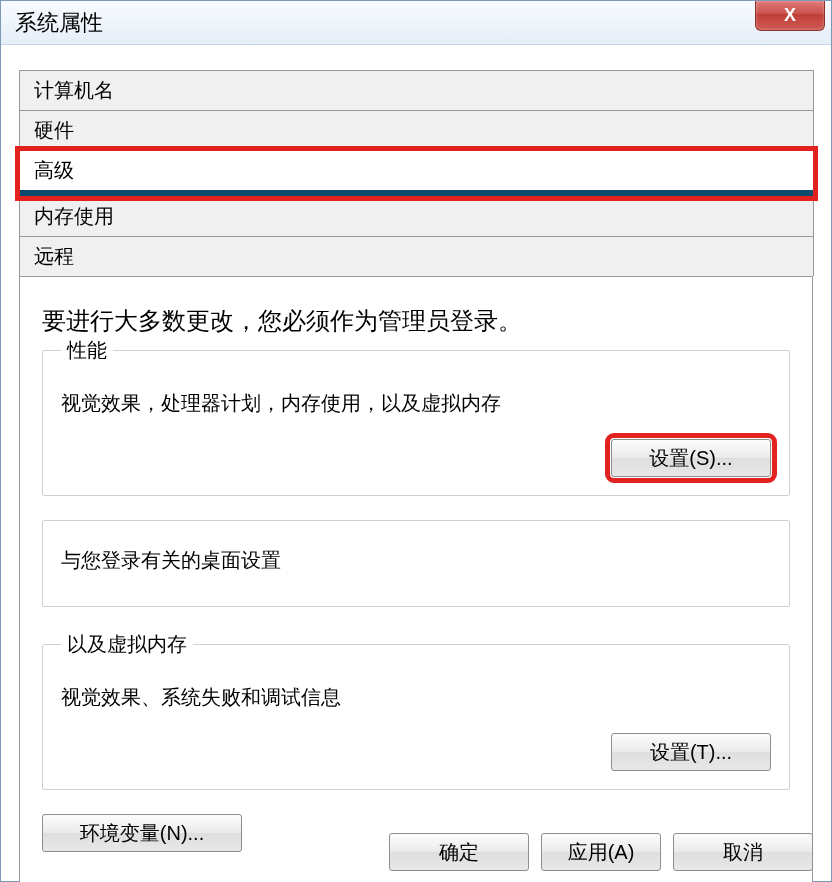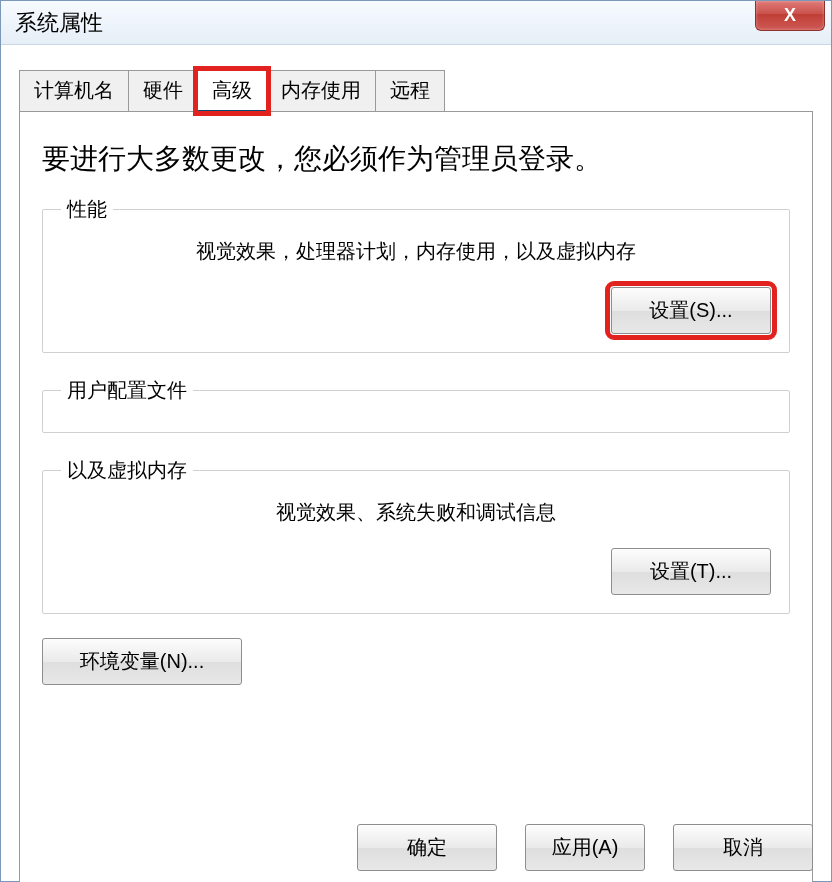--- a/index.html
+++ b/index.html
@@ -52,78 +52,77 @@
     }
     .content {
       padding: 25px 18px 0 18px;
       position: relative;
       height: calc(100% - 44px);
     }
     .tabs {
       display: flex;
       position: relative;
       z-index: 2;
+      flex-direction: column;
     }
     .tab {
       padding: 6px 14px;
       border: 1px solid #999;
       border-bottom: none;
       background: #f0f0f0;
       margin-right: -1px;
       font-size: 20px;
       cursor: default;
       position: relative;
     }
     .tab.active {
       background: #fff;
       z-index: 3;
-      border-bottom: 2px solid #0c4a6e;
+      border-bottom: 7px solid #0c4a6e;
       margin-bottom: -1px;
     }
     .tab.highlighted {
       outline: 5px solid #e2221f;
       outline-offset: -1px;
       z-index: 10;
     }
     .tab-panel {
       border: 1px solid #999;
       background: #fff;
       padding: 28px 22px 20px 22px;
       height: 780px;
       position: relative;
     }
     .admin-note {
-      font-size: 28px;
-      margin-bottom: 18px;
+      font-size: 24px;
     }
     fieldset.group {
       border: 1px solid #d0d0d0;
       border-radius: 2px;
       padding: 10px 18px 18px 18px;
       margin-bottom: 24px;
       position: relative;
     }
     fieldset.group legend {
       padding: 0 6px;
       font-size: 20px;
       font-family: Liberation Serif, serif;
     }
     .group-desc {
       font-size: 20px;
-      margin: 5px 0 14px 0;
-      text-align: center;
+      margin: 16px 0 14px 0;
     }
     .btn-row {
       display: flex;
       justify-content: flex-end;
       margin-top: 22px;
     }
     button.winbtn {
       min-width: 160px;
-      height: 47px;
+      height: 38px;
       border: 1px solid #8e8e8e;
       background: linear-gradient(to bottom, #fdfdfd 0%, #eaeaea 50%, #dedede 51%, #e8e8e8 100%);
       font-family: inherit;
       font-size: 20px;
       padding: 0 14px;
       cursor: default;
       border-radius: 3px;
     }
     button.winbtn.highlighted {
       outline: 5px solid #e2221f;
@@ -137,21 +136,21 @@
     .env-row button.winbtn {
       min-width: 200px;
     }
     .footer {
       position: absolute;
       left: 0;
       right: 0;
       bottom: 10px;
       display: flex;
       justify-content: flex-end;
-      gap: 28px;
+      gap: 12px;
       padding: 0 18px;
     }
     .footer button.winbtn {
       min-width: 140px;
     }
     .footer button.winbtn.apply {
       min-width: 120px;
     }
   </style>
 </head>
@@ -179,21 +178,21 @@
 
       <fieldset class="group">
         <legend>性能</legend>
         <div class="group-desc">视觉效果，处理器计划，内存使用，以及虚拟内存</div>
         <div class="btn-row">
           <button class="winbtn highlighted">设置(S)...</button>
         </div>
       </fieldset>
 
       <fieldset class="group">
-        <legend>用户配置文件</legend>
+        <div class="group-desc">与您登录有关的桌面设置</div>
       </fieldset>
 
       <fieldset class="group">
         <legend>以及虚拟内存</legend>
         <div class="group-desc">视觉效果、系统失败和调试信息</div>
         <div class="btn-row">
           <button class="winbtn">设置(T)...</button>
         </div>
       </fieldset>
 

